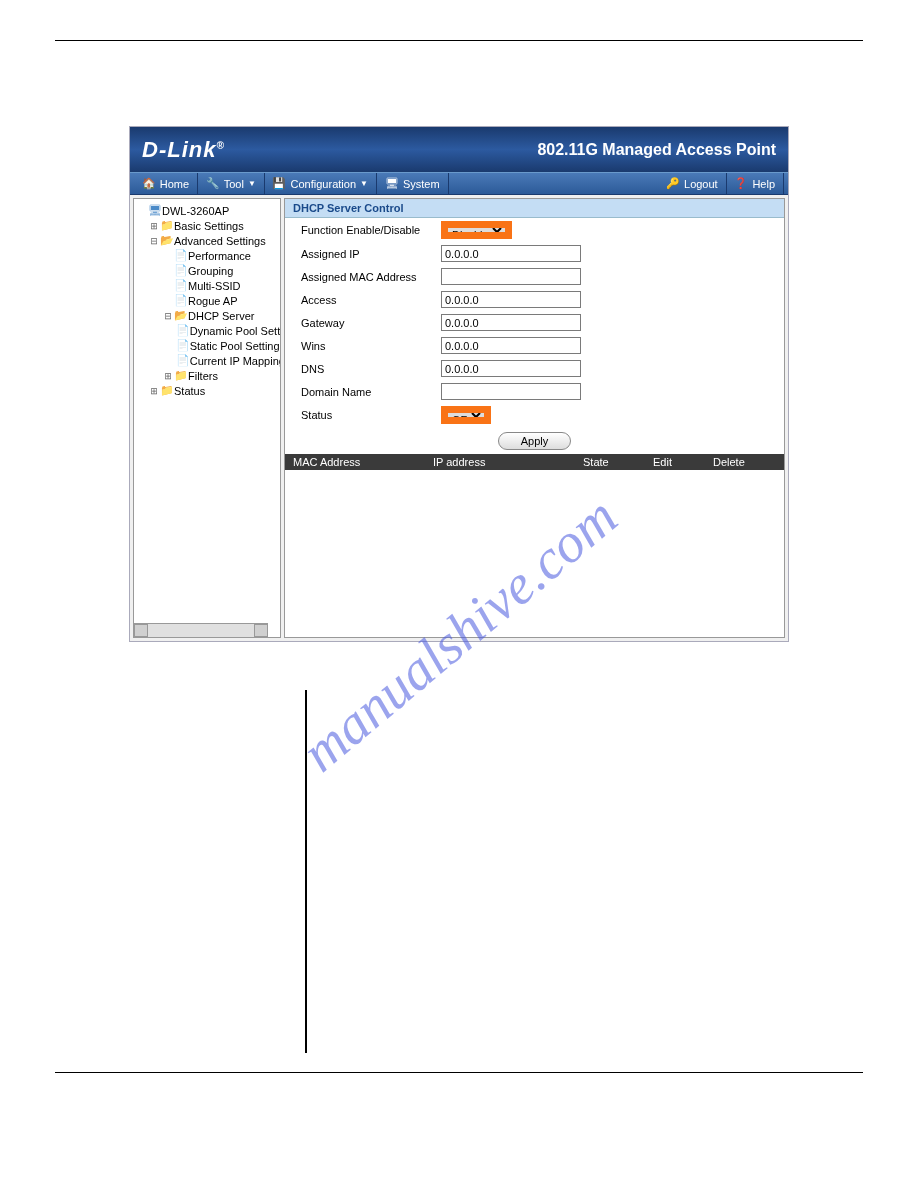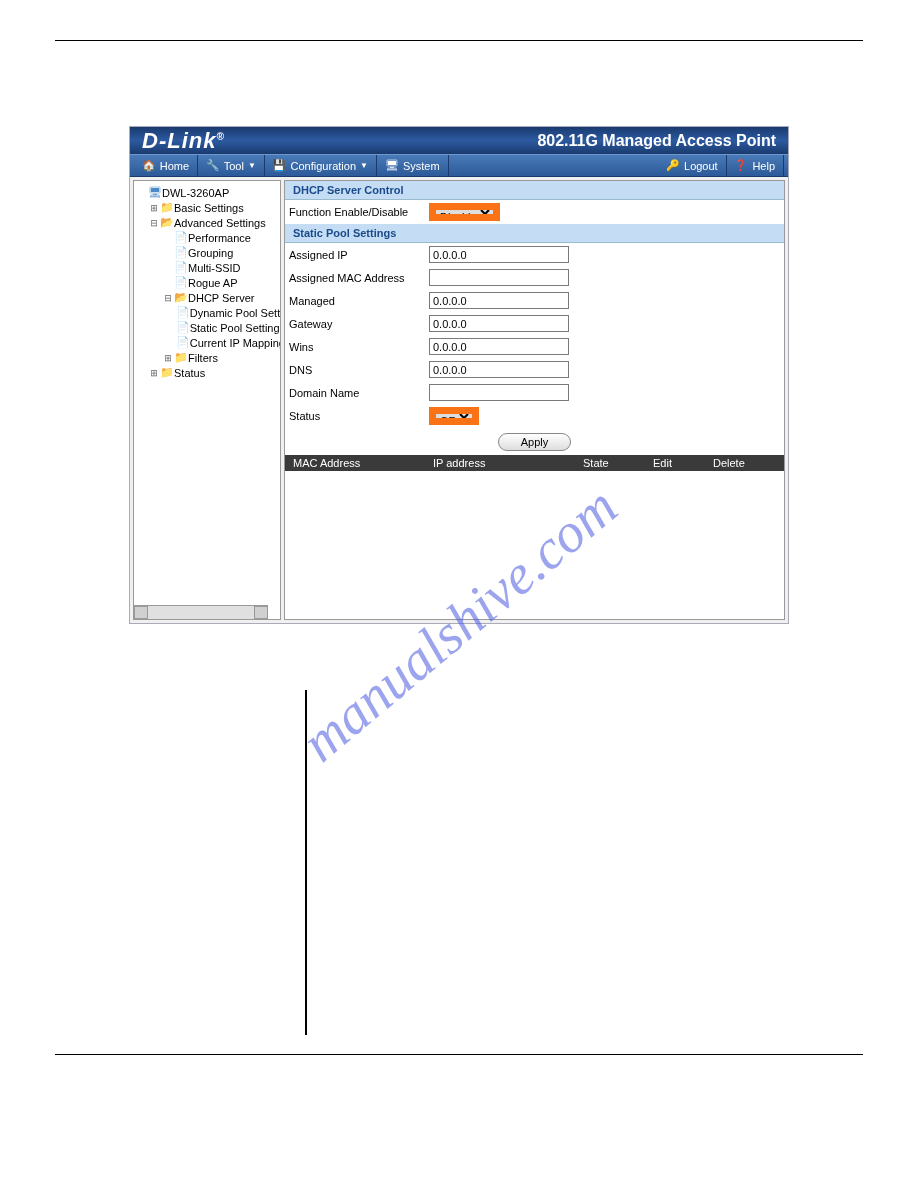--- a/index.html
+++ b/index.html
@@ -5,21 +5,21 @@
 * { box-sizing: border-box; margin: 0; padding: 0; }
 body { font-family: Arial, sans-serif; background: #fff; width: 918px; margin: 0 auto; }
 .page { padding: 40px 55px 60px 55px; position: relative; }
 .hr-top { border-top: 1.5px solid #000; margin-bottom: 85px; }
 .hr-bottom-wrap { margin-top: 30px; }
 .hr-bottom { border-top: 1.5px solid #000; }
 .vline { position: absolute; left: 305px; top: 690px; bottom: 80px; width: 1.5px; background: #000; }
 
 .router-ui { border: 1px solid #aab; background: #e8e8e8; width: 660px; margin: 0 auto; position: relative; }
 
-.header-bar { background: linear-gradient(#1a3a6e, #2c5aa0 50%, #1a3a6e); height: 27px; display: flex; align-items: center; padding: 0 12px; color: #fff; }
+.header-bar { background: linear-gradient(#1a3a6e, #2c5aa0 50%, #1a3a6e); height: 45px; display: flex; align-items: center; padding: 0 12px; color: #fff; }
 .logo { font-size: 22px; font-weight: bold; font-style: italic; letter-spacing: 1px; }
 .logo .reg { font-size: 10px; position: relative; top: -8px; }
 .product-title { margin-left: auto; font-size: 16px; font-weight: bold; }
 
 .menu-bar { background: linear-gradient(#4a7ab8, #2c5a98); height: 23px; display: flex; align-items: center; padding: 0 4px; font-size: 11px; color: #fff; border-top: 1px solid #6a9acc; border-bottom: 1px solid #1a3a6e; }
 .menu-item { display: flex; align-items: center; padding: 0 8px; height: 100%; cursor: pointer; border-right: 1px solid #1a3a6e; }
 .menu-item .mi { margin-right: 4px; }
 .menu-item .arrow { margin-left: 4px; font-size: 8px; }
 .menu-spacer { flex: 1; }
 
@@ -37,21 +37,21 @@
 .file-icon { color: #8aa8c8; }
 .scroll-bottom { position: absolute; bottom: 0; left: 0; right: 12px; height: 14px; background: #e0e0e0; border-top: 1px solid #999; display: flex; }
 .scroll-bottom .sb-arrow { width: 14px; background: #d0d0d0; border: 1px solid #999; }
 .scroll-bottom .sb-track { flex: 1; }
 
 .main-panel { flex: 1; margin: 3px 3px 3px 0; border: 1px solid #999; background: #fff; height: 440px; position: relative; }
 .panel-title-bar { background: linear-gradient(#e8f0f8, #c8d8e8); height: 30px; display: flex; align-items: center; padding: 0 14px; border-bottom: 1px solid #aab; }
 .panel-title { font-size: 13px; font-weight: bold; color: #223; }
 
 .section-header { background: #c4ddf4; color: #1a4a8a; font-size: 11px; font-weight: bold; padding: 3px 8px; border-bottom: 1px solid #9bc; }
-.form-row { display: flex; align-items: center; padding: 3px 4px; font-size: 11px; }
+.form-row { display: flex; align-items: center; padding: 3px 16px; font-size: 11px; }
 .form-label { width: 140px; color: #000; }
 .form-input { border: 1px solid #7a7a7a; font-size: 11px; padding: 1px 3px; height: 17px; width: 140px; background: #fff; }
 .form-select { border: 7px solid #f97316; font-size: 11px; height: 18px; background: #ddd; }
 
 .apply-row { text-align: center; padding: 4px 8px; }
 .apply-btn { background: linear-gradient(#fff, #ddd); border: 1px solid #888; border-radius: 10px; padding: 2px 22px; font-size: 11px; cursor: pointer; }
 
 .table-header-row { background: #3a3a3a; color: #fff; font-size: 11px; display: flex; padding: 2px 8px; }
 .th-mac { width: 140px; }
 .th-ip { width: 150px; }
@@ -184,32 +184,31 @@
       <div class="main-panel">
 
         <div class="section-header">DHCP Server Control</div>
         <div class="form-row">
           <span class="form-label">Function Enable/Disable</span>
           <select class="form-select">
             <option>Disable</option>
           </select>
         </div>
 
-        <div class="section-header">Static Pool Settings</div>
 
         <div class="form-row">
           <span class="form-label">Assigned IP</span>
           <input class="form-input" value="0.0.0.0" style="">
         </div>
         <div class="form-row">
           <span class="form-label">Assigned MAC Address</span>
           <input class="form-input" value="" style="">
         </div>
         <div class="form-row">
-          <span class="form-label">Managed</span>
+          <span class="form-label">Access</span>
           <input class="form-input" value="0.0.0.0" style="">
         </div>
         <div class="form-row">
           <span class="form-label">Gateway</span>
           <input class="form-input" value="0.0.0.0" style="">
         </div>
         <div class="form-row">
           <span class="form-label">Wins</span>
           <input class="form-input" value="0.0.0.0" style="">
         </div>

